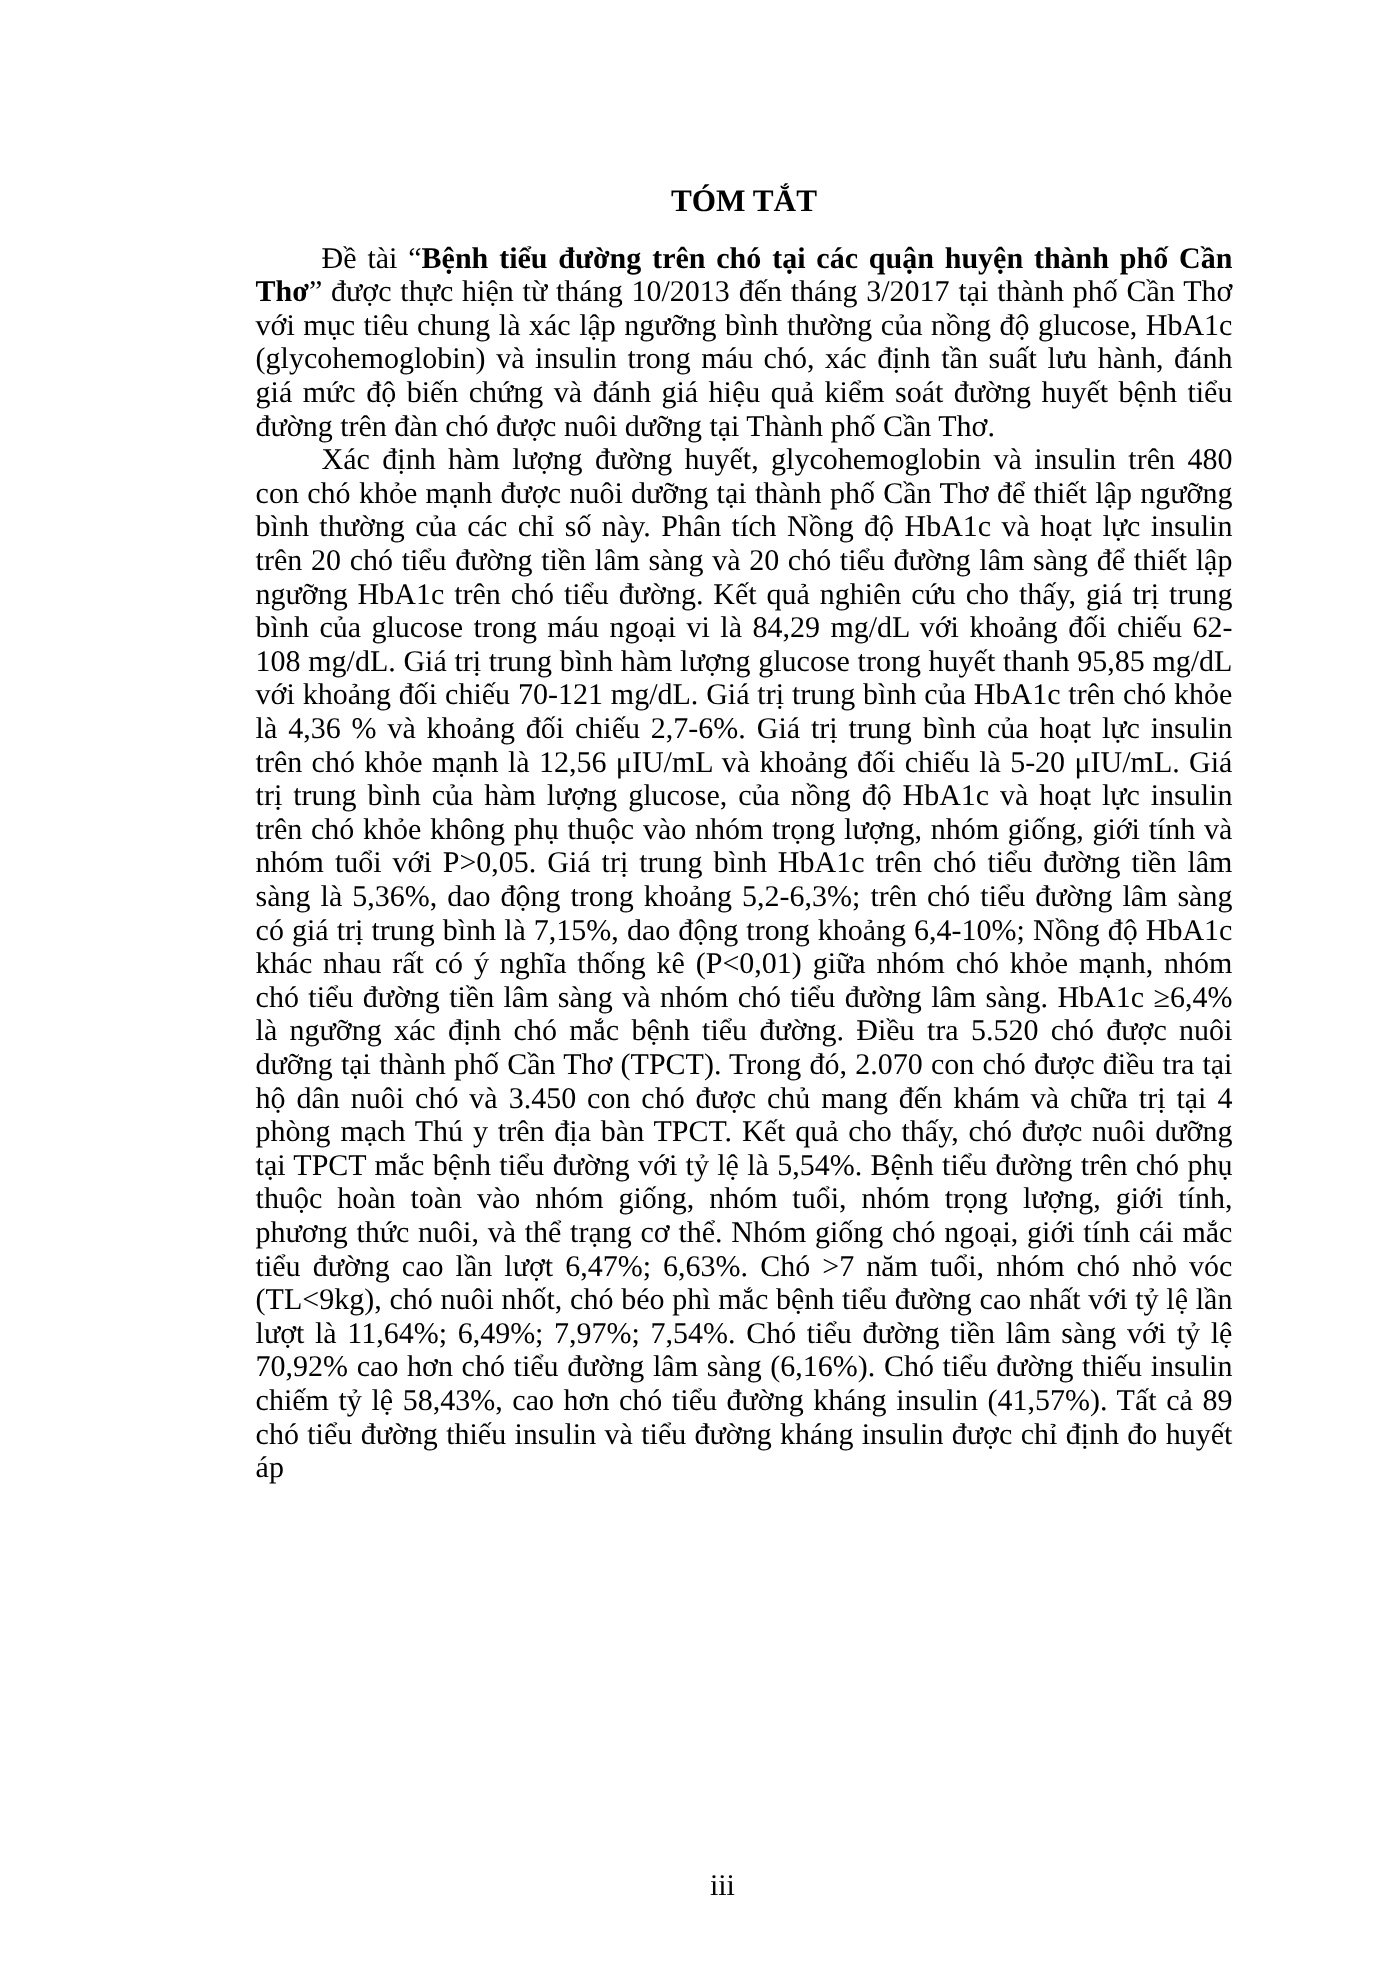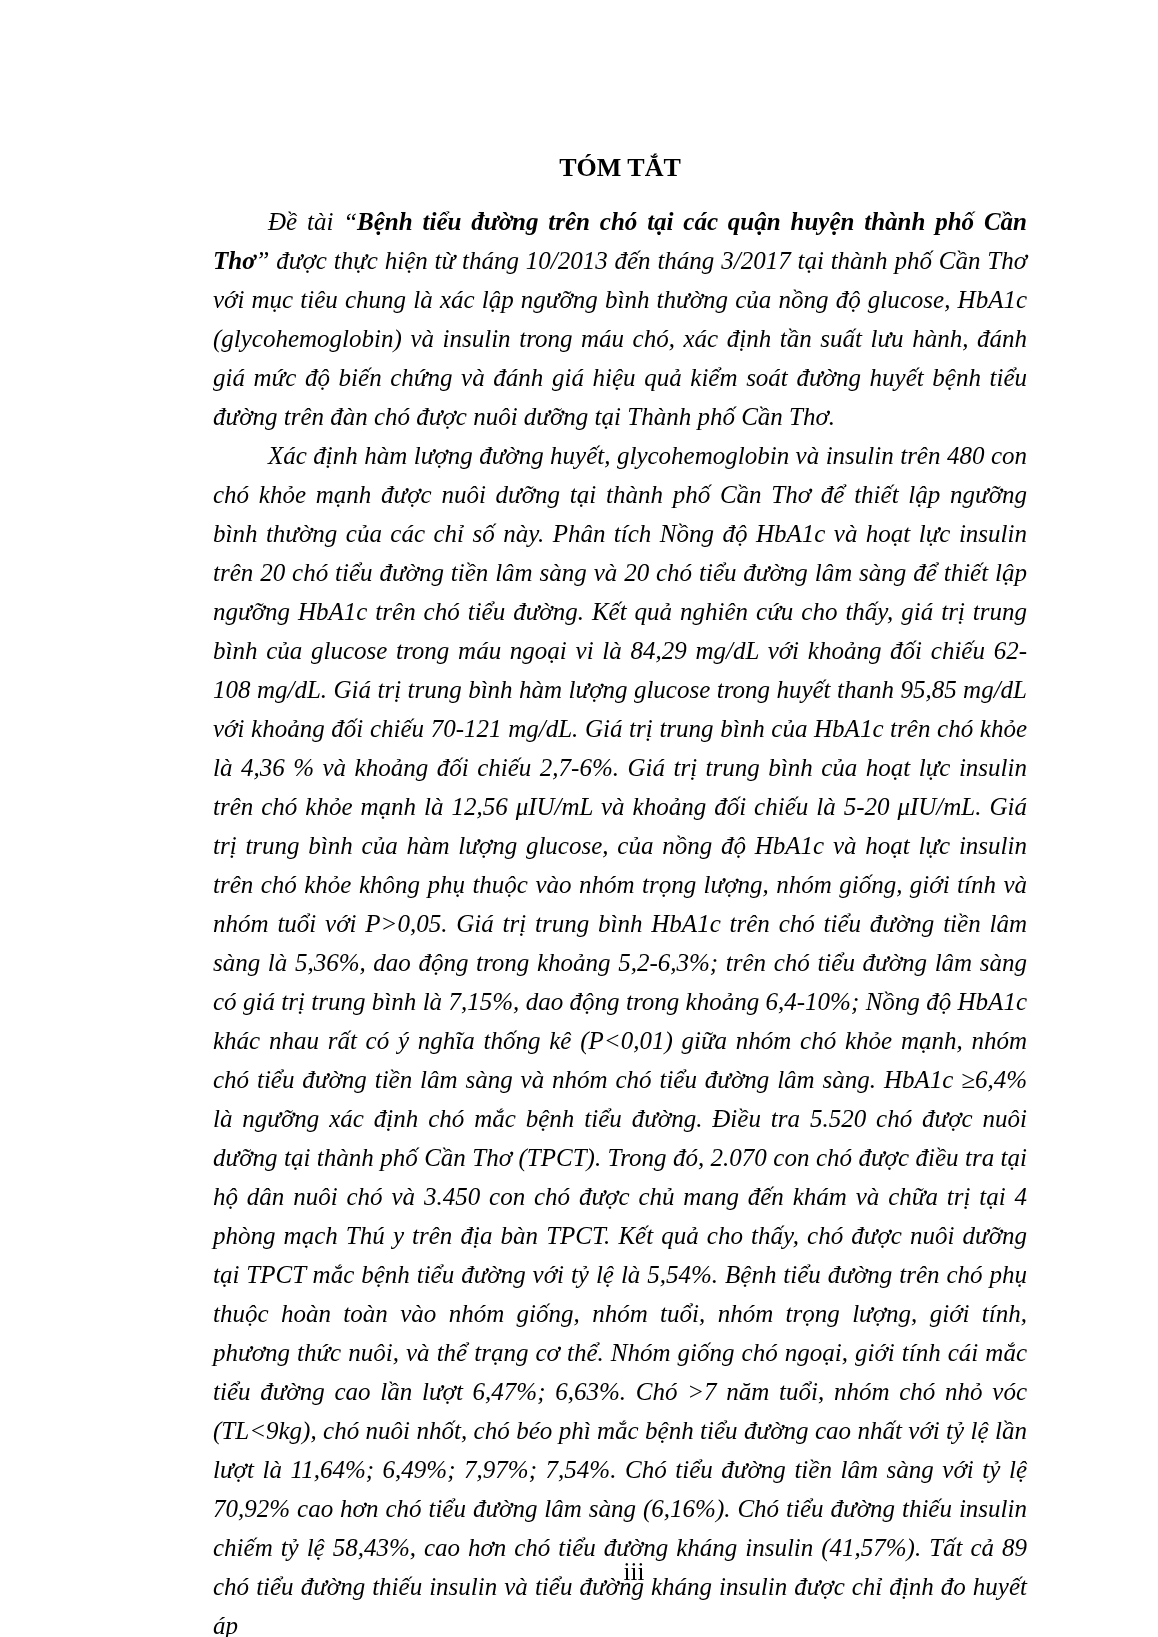--- a/index.html
+++ b/index.html
@@ -26,39 +26,38 @@
   .doc-title {
     margin: 0 0 16px 0;
     text-align: center;
     font-weight: bold;
     font-size: 26px;
     line-height: 36px;
   }
   .para {
     margin: 0;
     font-size: 25px;
-    line-height: 39px;
+    line-height: 28px;
     text-align: justify;
     text-indent: 55px;
-    font-style: italic;
   }
   .para-gap {
     margin-top: 0;
   }
   
   .para-cut {
     text-align-last: justify;
     -moz-text-align-last: justify;
   }
   .bold-run {
     font-weight: bold;
   }
   .page-footer {
     position: absolute;
-    left: 217px;
+    left: 185px;
     width: 814px;
     bottom: 50px;
     text-align: center;
     font-size: 25px;
     line-height: 30px;
   }
 </style>
 </head>
 <body>
 

